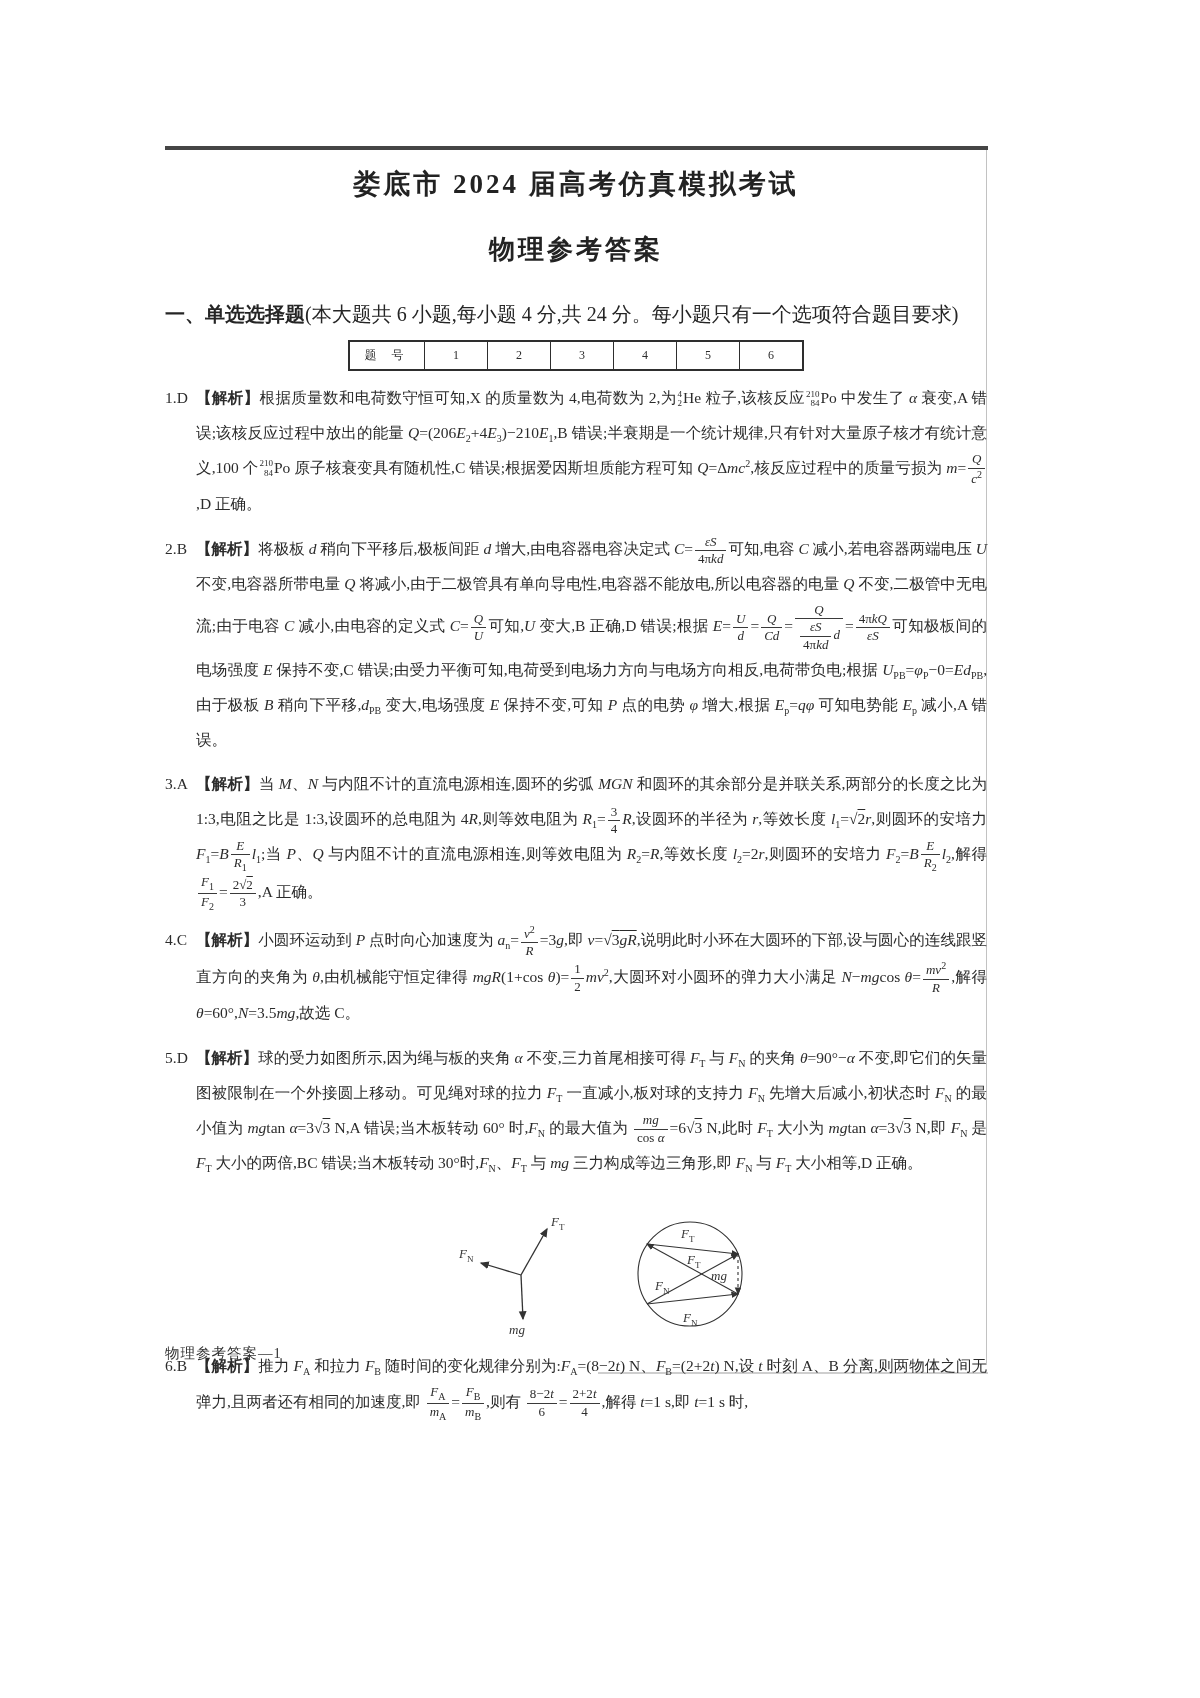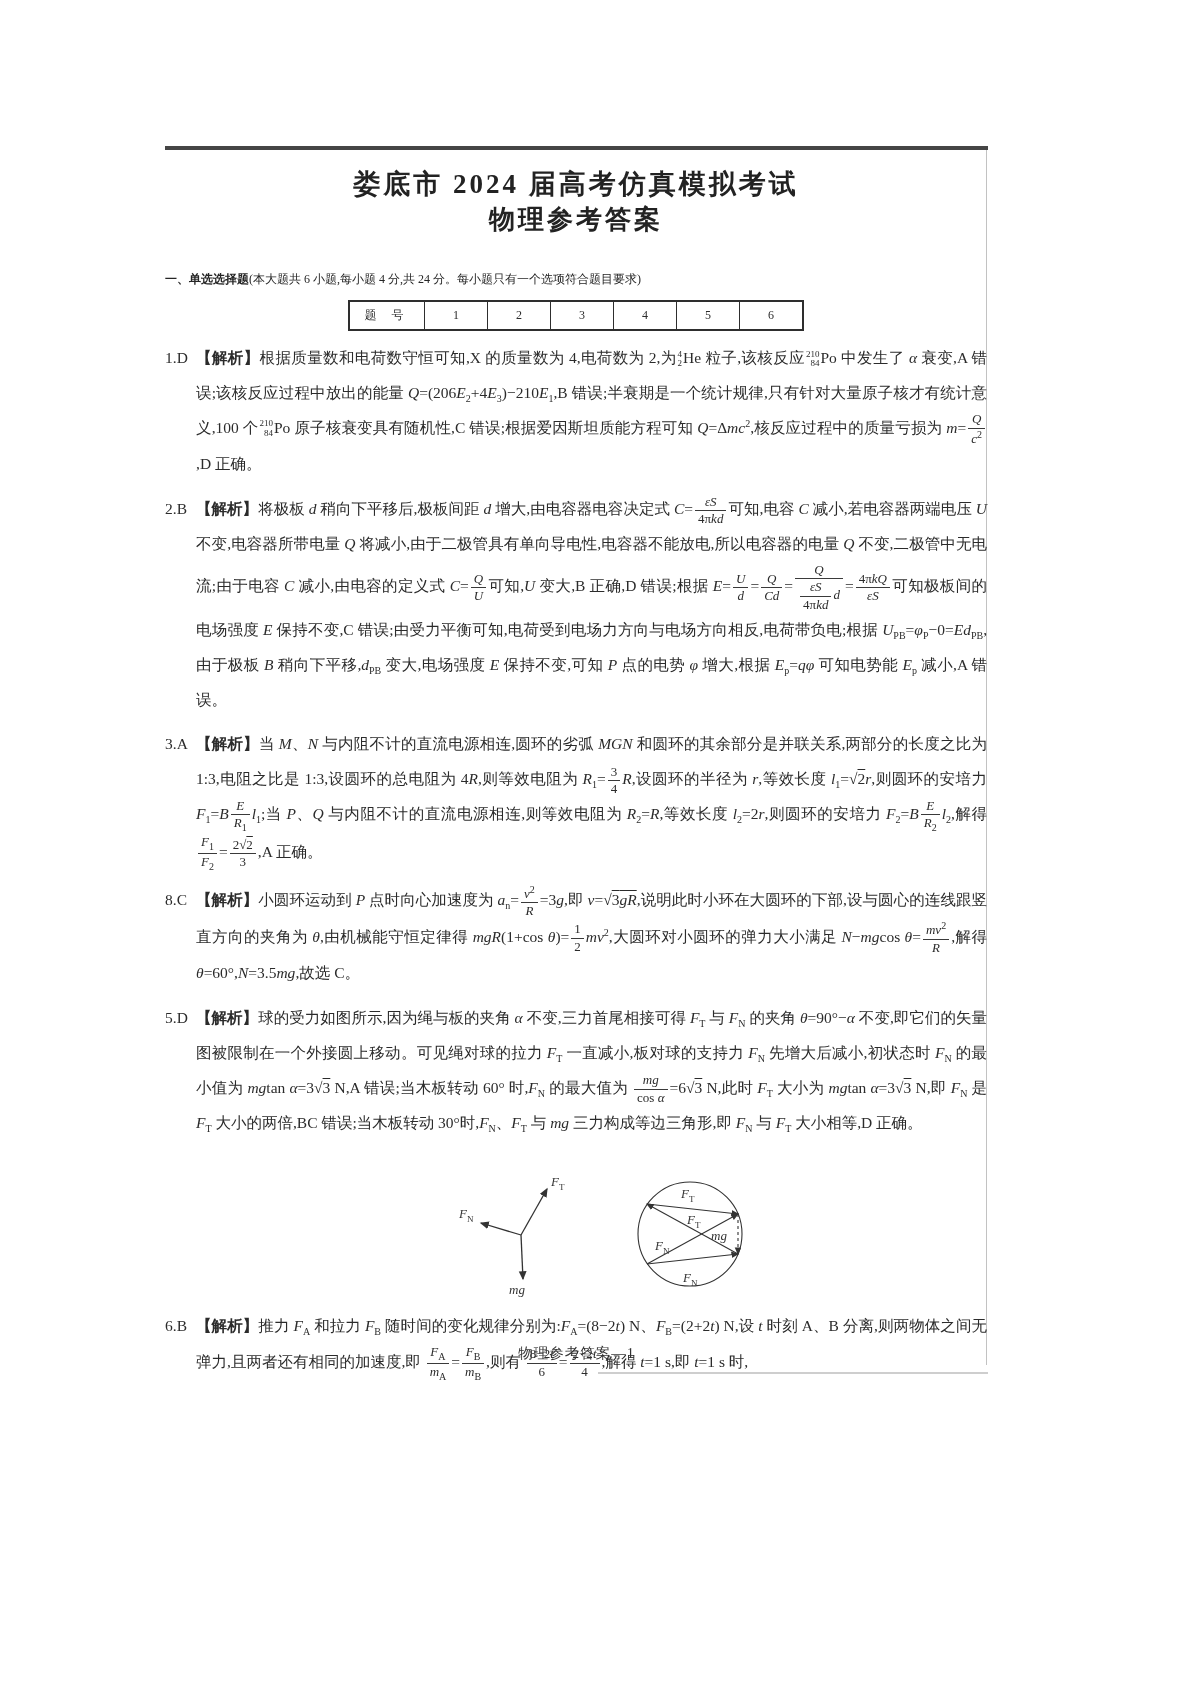--- a/index.html
+++ b/index.html
@@ -23,25 +23,25 @@
     background:#b9b9b9;opacity:.7;
   }
   .page{
     position:absolute;left:165px;top:150px;width:822px;
   }
   .title{
     text-align:center;margin-top:16px;font-size:27px;font-weight:700;
     letter-spacing:3px;color:#222;
   }
   .subtitle{
-    text-align:center;font-size:26px;font-weight:700;
+    text-align:center;margin-top:30px;font-size:26px;font-weight:700;
     letter-spacing:3px;color:#222;
   }
   .section-heading{
-    margin-top:34px;font-size:12px;color:#252525;
+    margin-top:34px;font-size:20px;color:#252525;
   }
   .section-heading .lead{font-weight:700;}
   table.answers{
     border-collapse:collapse;margin:12px auto 8px auto;
     font-size:12px;color:#2b2b2b;
     border:2px solid #2e2e2e;
   }
   table.answers td{
     border:1.5px solid #2e2e2e;text-align:center;
     width:62px;height:27px;padding:0;
@@ -72,21 +72,21 @@
   .figure{
     position:relative;width:340px;height:150px;margin:8px auto 2px 290px;
   }
   .figure svg{position:absolute;left:0;top:0;}
   .fig-label{
     position:absolute;font-size:13px;font-style:italic;color:#333;
     line-height:1;white-space:nowrap;
   }
   .fig-label sub{font-size:9px;font-style:normal;}
   .footer{
-    position:absolute;left:165px;top:1344px;width:823px;text-align:center;
+    position:absolute;left:165px;top:1344px;width:823px;
     font-size:14.5px;color:#333;letter-spacing:1px;
   }
 </style>
 </head>
 <body>
 
 <div class="top-rule"></div>
 <div class="right-edge-line"></div>
 <div class="bottom-edge-line"></div>
 
@@ -122,21 +122,21 @@
     <span class="num">2.B</span>
     <span><b>【解析】</b>将极板 <i>d</i> 稍向下平移后,极板间距 <i>d</i> 增大,由电容器电容决定式 <i>C</i>=<span class="fr"><span class="nu"><i>εS</i></span><span class="de">4π<i>kd</i></span></span>可知,电容 <i>C</i> 减小,若电容器两端电压 <i>U</i> 不变,电容器所带电量 <i>Q</i> 将减小,由于二极管具有单向导电性,电容器不能放电,所以电容器的电量 <i>Q</i> 不变,二极管中无电流;由于电容 <i>C</i> 减小,由电容的定义式 <i>C</i>=<span class="fr"><span class="nu"><i>Q</i></span><span class="de"><i>U</i></span></span>可知,<i>U</i> 变大,B 正确,D 错误;根据 <i>E</i>=<span class="fr"><span class="nu"><i>U</i></span><span class="de"><i>d</i></span></span>=<span class="fr"><span class="nu"><i>Q</i></span><span class="de"><i>Cd</i></span></span>=<span class="fr"><span class="nu"><i>Q</i></span><span class="de"><span class="fr"><span class="nu"><i>εS</i></span><span class="de">4π<i>kd</i></span></span><i>d</i></span></span>=<span class="fr"><span class="nu">4π<i>kQ</i></span><span class="de"><i>εS</i></span></span>可知极板间的电场强度 <i>E</i> 保持不变,C 错误;由受力平衡可知,电荷受到电场力方向与电场方向相反,电荷带负电;根据 <i>U</i><sub>PB</sub>=<i>φ</i><sub>P</sub>−0=<i>Ed</i><sub>PB</sub>,由于极板 <i>B</i> 稍向下平移,<i>d</i><sub>PB</sub> 变大,电场强度 <i>E</i> 保持不变,可知 <i>P</i> 点的电势 <i>φ</i> 增大,根据 <i>E</i><sub>p</sub>=<i>qφ</i> 可知电势能 <i>E</i><sub>p</sub> 减小,A 错误。</span>
   </div>
 
   <div class="sol">
     <span class="num">3.A</span>
     <span><b>【解析】</b>当 <i>M</i>、<i>N</i> 与内阻不计的直流电源相连,圆环的劣弧 <i>MGN</i> 和圆环的其余部分是并联关系,两部分的长度之比为 1:3,电阻之比是 1:3,设圆环的总电阻为 4<i>R</i>,则等效电阻为 <i>R</i><sub>1</sub>=<span class="fr"><span class="nu">3</span><span class="de">4</span></span><i>R</i>,设圆环的半径为 <i>r</i>,等效长度 <i>l</i><sub>1</sub>=<span class="sq"><span>2</span></span><i>r</i>,则圆环的安培力 <i>F</i><sub>1</sub>=<i>B</i><span class="fr"><span class="nu"><i>E</i></span><span class="de"><i>R</i><sub>1</sub></span></span><i>l</i><sub>1</sub>;当 <i>P</i>、<i>Q</i> 与内阻不计的直流电源相连,则等效电阻为 <i>R</i><sub>2</sub>=<i>R</i>,等效长度 <i>l</i><sub>2</sub>=2<i>r</i>,则圆环的安培力 <i>F</i><sub>2</sub>=<i>B</i><span class="fr"><span class="nu"><i>E</i></span><span class="de"><i>R</i><sub>2</sub></span></span><i>l</i><sub>2</sub>,解得 <span class="fr"><span class="nu"><i>F</i><sub>1</sub></span><span class="de"><i>F</i><sub>2</sub></span></span>=<span class="fr"><span class="nu">2<span class="sq"><span>2</span></span></span><span class="de">3</span></span>,A 正确。</span>
   </div>
 
   <div class="sol">
-    <span class="num">8.C</span>
+    <span class="num">4.C</span>
     <span><b>【解析】</b>小圆环运动到 <i>P</i> 点时向心加速度为 <i>a</i><sub>n</sub>=<span class="fr"><span class="nu"><i>v</i><sup>2</sup></span><span class="de"><i>R</i></span></span>=3<i>g</i>,即 <i>v</i>=<span class="sq"><span>3<i>gR</i></span></span>,说明此时小环在大圆环的下部,设与圆心的连线跟竖直方向的夹角为 <i>θ</i>,由机械能守恒定律得 <i>mgR</i>(1+cos <i>θ</i>)=<span class="fr"><span class="nu">1</span><span class="de">2</span></span><i>mv</i><sup>2</sup>,大圆环对小圆环的弹力大小满足 <i>N</i>−<i>mg</i>cos <i>θ</i>=<span class="fr"><span class="nu"><i>mv</i><sup>2</sup></span><span class="de"><i>R</i></span></span>,解得 <i>θ</i>=60°,<i>N</i>=3.5<i>mg</i>,故选 C。</span>
   </div>
 
   <div class="sol">
     <span class="num">5.D</span>
     <span><b>【解析】</b>球的受力如图所示,因为绳与板的夹角 <i>α</i> 不变,三力首尾相接可得 <i>F</i><sub>T</sub> 与 <i>F</i><sub>N</sub> 的夹角 <i>θ</i>=90°−<i>α</i> 不变,即它们的矢量图被限制在一个外接圆上移动。可见绳对球的拉力 <i>F</i><sub>T</sub> 一直减小,板对球的支持力 <i>F</i><sub>N</sub> 先增大后减小,初状态时 <i>F</i><sub>N</sub> 的最小值为 <i>mg</i>tan <i>α</i>=3<span class="sq"><span>3</span></span> N,A 错误;当木板转动 60° 时,<i>F</i><sub>N</sub> 的最大值为 <span class="fr"><span class="nu"><i>mg</i></span><span class="de">cos <i>α</i></span></span>=6<span class="sq"><span>3</span></span> N,此时 <i>F</i><sub>T</sub> 大小为 <i>mg</i>tan <i>α</i>=3<span class="sq"><span>3</span></span> N,即 <i>F</i><sub>N</sub> 是 <i>F</i><sub>T</sub> 大小的两倍,BC 错误;当木板转动 30°时,<i>F</i><sub>N</sub>、<i>F</i><sub>T</sub> 与 <i>mg</i> 三力构成等边三角形,即 <i>F</i><sub>N</sub> 与 <i>F</i><sub>T</sub> 大小相等,D 正确。</span>
   </div>
 
   <div class="figure">
     <svg width="340" height="150" viewBox="0 0 340 150">

